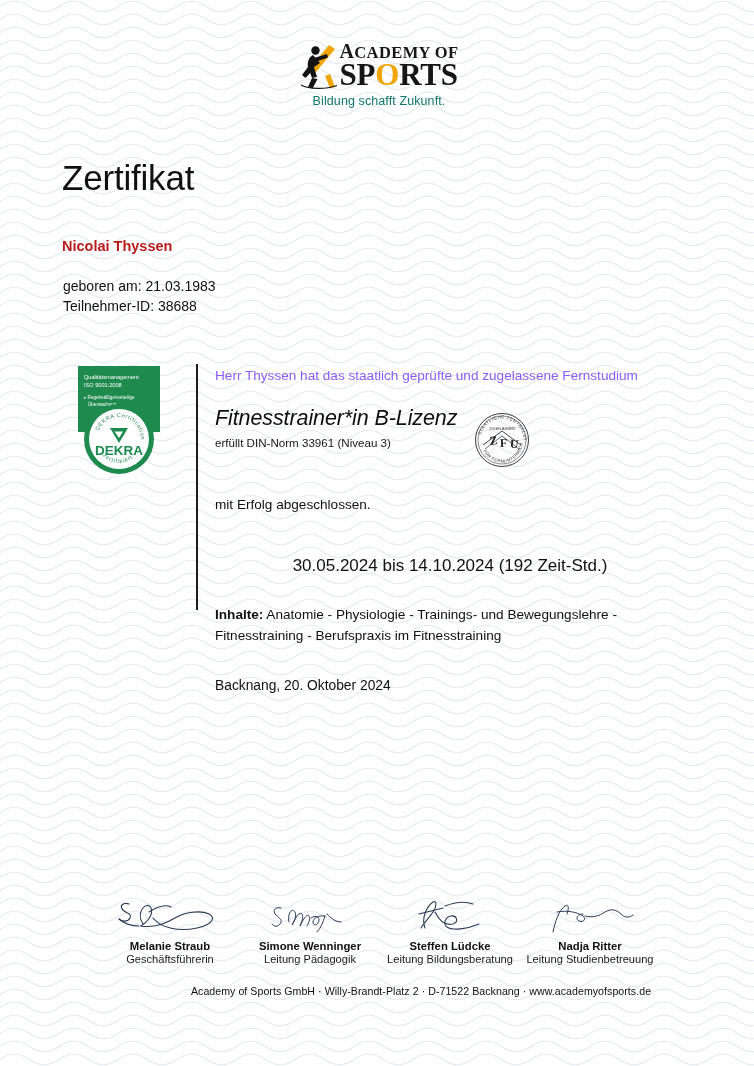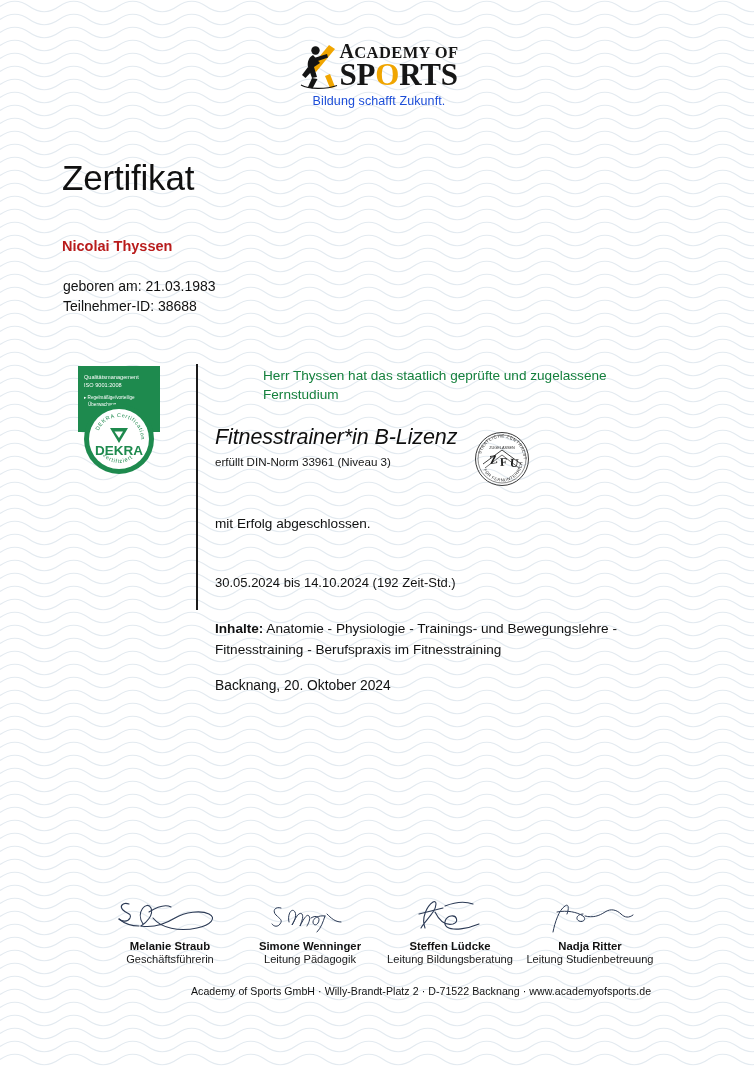--- a/index.html
+++ b/index.html
@@ -68,21 +68,21 @@
     font-weight: bold;
     font-size: 31px;
     letter-spacing: -0.2px;
     color: #161616;
     margin-top: 1px;
   }
   .logo-sports .o { color: #f0a500; }
   .logo-tagline {
     margin-top: 4px;
     font-size: 12.5px;
-    color: #1d4ed8;
+    color: #0f766e;
     letter-spacing: 0.1px;
   }
 
   
   .title {
     position: absolute;
     left: 62px;
     top: 158px;
     font-size: 35px;
     font-weight: normal;
@@ -144,23 +144,22 @@
   
   .body-col {
     position: absolute;
     left: 215px;
     top: 366px;
     width: 470px;
     z-index: 3;
   }
   .lead {
     font-size: 13.6px;
-    color: #15803d;
+    color: #8b5cf6;
     line-height: 1.4;
-    margin-left: 48px;
   }
   .course-row {
     margin-top: 22px;
     display: flex;
     align-items: flex-start;
     gap: 14px;
   }
   .course-name {
     font-size: 21.5px;
     color: #0f0f0f;
@@ -180,22 +179,23 @@
     flex: 0 0 62px;
   }
   .zfu svg { display:block; }
   .completed {
     margin-top: 26px;
     font-size: 13.6px;
     color: #111;
   }
   .period {
     margin-top: 44px;
-    font-size: 13px;
-    color: #111;
+    font-size: 17px;
+    color: #111;
+    text-align: center;
   }
   .contents {
     margin-top: 28px;
     font-size: 13.6px;
     line-height: 1.55;
     color: #111;
     max-width: 420px;
   }
   .contents b { font-weight: bold; }
   .placedate {

